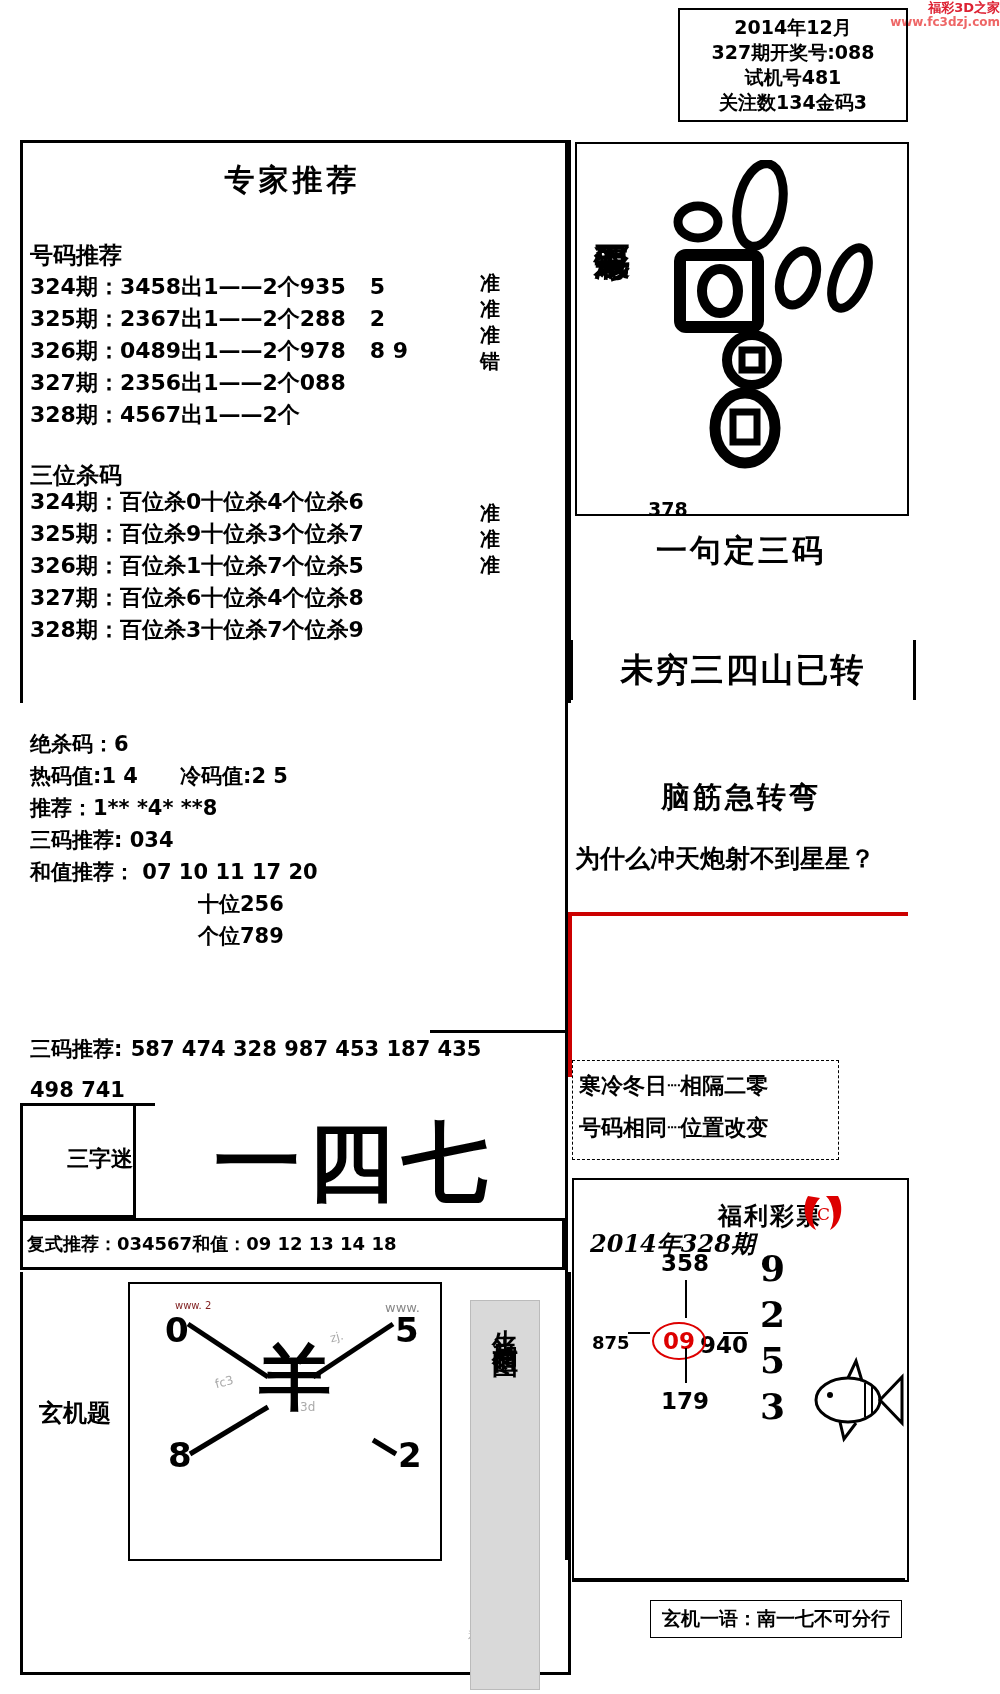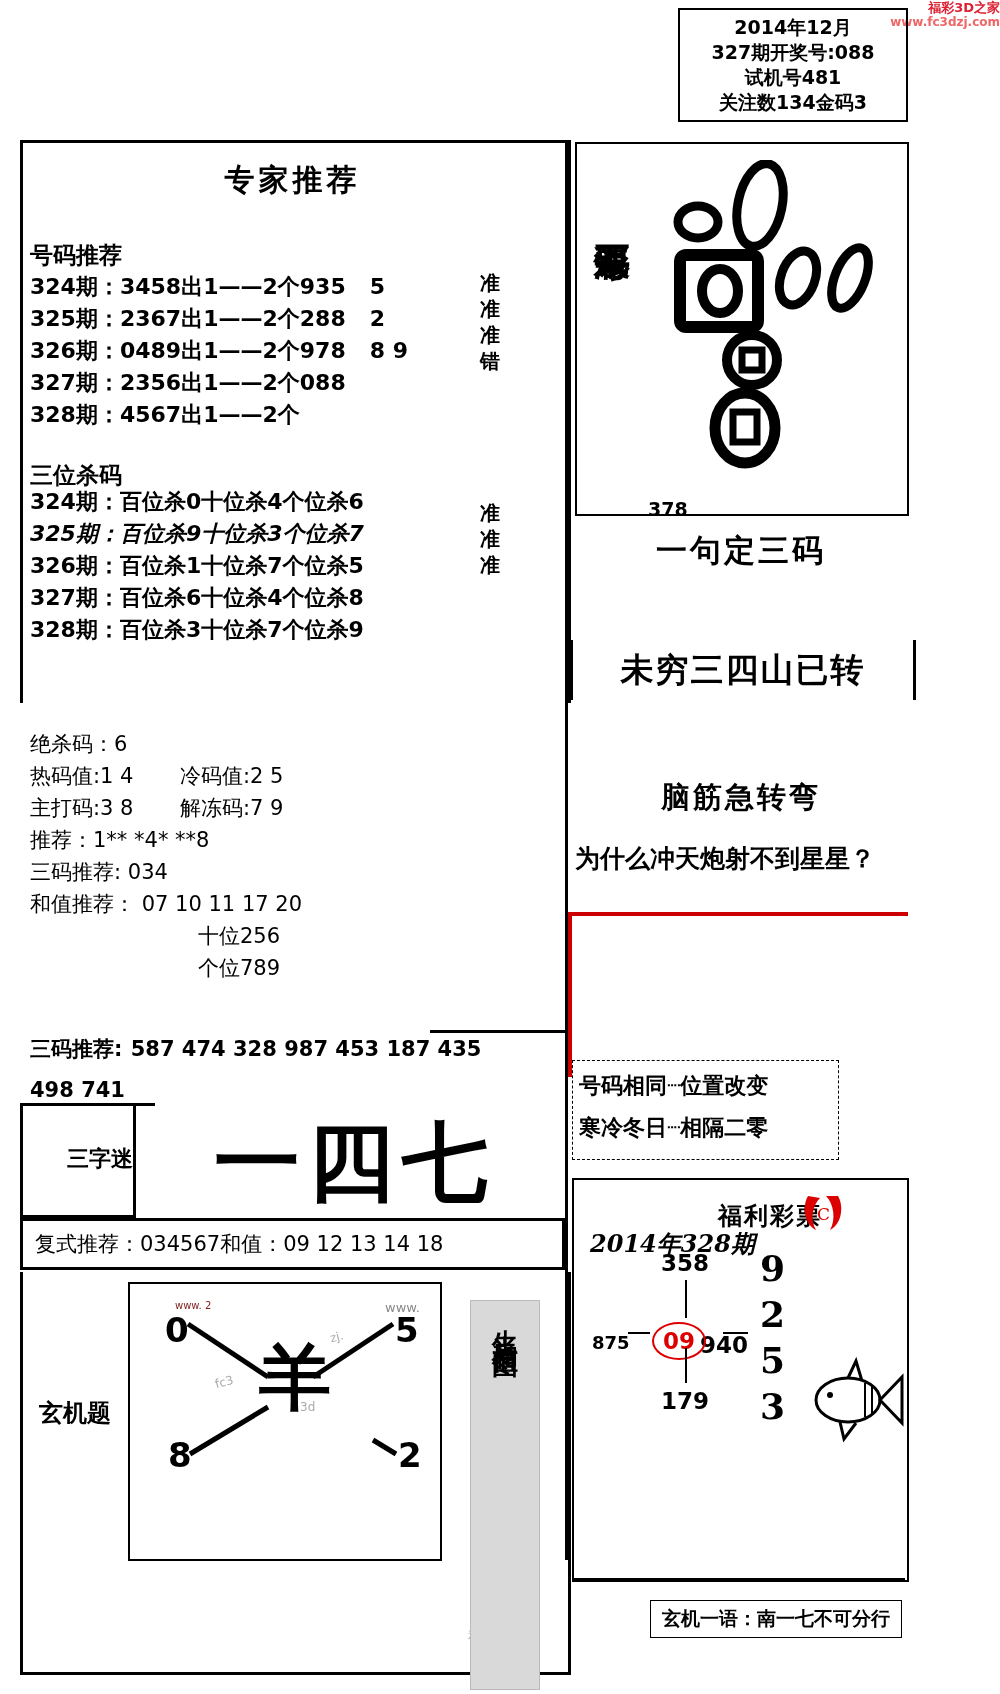--- a/index.html
+++ b/index.html
@@ -65,37 +65,37 @@
   #red-l-h{left:568px;top:912px;width:340px;height:4px;background:#c00;}
   #red-l-v{left:568px;top:912px;width:4px;height:165px;background:#c00;}
 
   
   #hint-box{
     left:572px;top:1060px;width:253px;height:90px;border:1px dashed #000;
     padding:4px 6px;font-size:22px;font-weight:bold;line-height:42px;
   }
 
   
-  #stats-block{left:30px;top:728px;width:520px;font-size:21px;font-weight:normal;line-height:32px;}
+  #stats-block{left:30px;top:728px;width:520px;font-size:21px;font-weight:bold;line-height:32px;}
   #stats-block .ind{display:inline-block;width:120px;}
 
   
   #san-line{left:30px;top:1035px;width:530px;font-size:21px;font-weight:bold;white-space:nowrap;}
   #san-line2{left:30px;top:1078px;font-size:21px;font-weight:bold;}
   #hline-1{left:430px;top:1030px;width:135px;height:3px;background:#000;}
   #hline-2{left:20px;top:1103px;width:135px;height:3px;background:#000;}
 
   
   #sanzi-box{left:20px;top:1103px;width:110px;height:112px;border:3px solid #000;border-top:none;
       display:flex;align-items:center;justify-content:flex-end;}
   #sanzi-label{font-size:22px;font-weight:bold;line-height:30px;text-align:center;}
   #sanzi-word{left:150px;top:1105px;width:410px;text-align:center;font-size:86px;font-weight:bold;
      font-family:"DejaVu Serif","Liberation Serif",serif;letter-spacing:8px;}
   #fushi-row{left:20px;top:1218px;width:545px;height:52px;border:3px solid #000;border-top:3px solid #000;
-     display:flex;align-items:center;font-size:21px;font-weight:normal;padding-left:12px;box-sizing:border-box;}
+     display:flex;align-items:center;font-size:18px;font-weight:bold;padding-left:4px;box-sizing:border-box;}
 
   
   #xuanji-box{left:20px;top:1272px;width:545px;height:400px;border:3px solid #000;border-top:none;}
   #xuanji-label{left:35px;top:1395px;width:80px;text-align:center;font-size:24px;font-weight:bold;line-height:36px;}
   #riddle-area{left:128px;top:1282px;width:310px;height:275px;border:2px solid #000;}
   #riddle-center{left:240px;top:1330px;width:110px;text-align:center;font-size:72px;font-weight:bold;
      font-family:"DejaVu Serif","Liberation Serif",serif;color:#000;}
   .corner-num{font-size:34px;font-weight:bold;position:absolute;}
   #wm-a{left:175px;top:1300px;font-size:10px;color:#7f1d1d;}
   #wm-b{left:385px;top:1300px;font-size:13px;color:#888;}
@@ -169,42 +169,41 @@
   <div>准</div>
   <div>准</div>
   <div>准</div>
   <div>错</div>
 </div>
 
 <div class="abs sect-title" style="left:30px;top:460px;">三位杀码</div>
 <div class="abs row-line" style="left:30px;top:487px;">
   <span>324期：</span><span>百位杀0十位杀4个位杀6</span>
 </div>
-<div class="abs row-line" style="left:30px;top:519px;font-style:italic;">
+<div class="abs row-line" style="left:30px;top:519px;">
   <span>325期：</span><span>百位杀9十位杀3个位杀7</span>
 </div>
 <div class="abs row-line" style="left:30px;top:551px;">
   <span>326期：</span><span>百位杀1十位杀7个位杀5</span>
 </div>
 <div class="abs row-line" style="left:30px;top:583px;">
   <span>327期：</span><span>百位杀6十位杀4个位杀8</span>
 </div>
 <div class="abs row-line" style="left:30px;top:615px;">
   <span>328期：</span><span>百位杀3十位杀7个位杀9</span>
 </div>
 <div class="abs side-mark" style="left:480px;top:500px;">
   <div>准</div>
   <div>准</div>
   <div>准</div>
 </div>
 
 <div class="abs" id="stats-block">
   <div><span class="ind" style="width:auto">绝杀码：</span><span>6</span></div>
   <div><span style="display:inline-block;width:150px">热码值:1  4</span><span>冷码值:2  5</span></div>
-  <div><span style="display:inline-block;width:150px">主打码:3  8</span><span>解冻码:7  9</span></div>
   <div><span>推荐：</span><span>1**  *4*  **8</span></div>
   <div><span>三码推荐:</span> <span>034</span></div>
   <div><span>和值推荐：</span> <span>07  10  11  17  20</span></div>
   <div style="padding-left:168px"><span>十位256</span></div>
   <div style="padding-left:168px"><span>个位789</span></div>
 </div>
 
 <div class="abs" id="hline-1"></div>
 <div class="abs" id="san-line">
   <span>三码推荐:</span>
@@ -271,22 +270,22 @@
 <div class="abs" id="poem-box">
   <span>未穷三四山已转</span>
 </div>
 
 <div class="abs" id="brain-title">脑筋急转弯</div>
 <div class="abs" id="brain-q">为什么冲天炮射不到星星？</div>
 <div class="abs" id="red-l-h"></div>
 <div class="abs" id="red-l-v"></div>
 
 <div class="abs" id="hint-box">
+  <div>寒冷冬日┈相隔二零</div>
   <div>号码相同┈位置改变</div>
-  <div>寒冷冬日┈相隔二零</div>
 </div>
 
 <div class="abs" id="lot-box"></div>
 <div class="abs" id="welfare-label">福利彩票</div>
 <svg class="abs" id="cp-logo" viewBox="0 0 46 42">
   <path d="M8 4 C2 14 4 32 16 38 C10 28 12 14 20 6 Z" fill="#d00"></path>
   <path d="M26 4 C34 12 36 28 30 38 C42 32 44 14 38 4 Z" fill="#d00"></path>
   <text x="17" y="28" font-size="17" fill="#d00" font-family="'DejaVu Serif',serif">C</text>
 </svg>
 <div class="abs" id="period-label">2014年328期</div>

